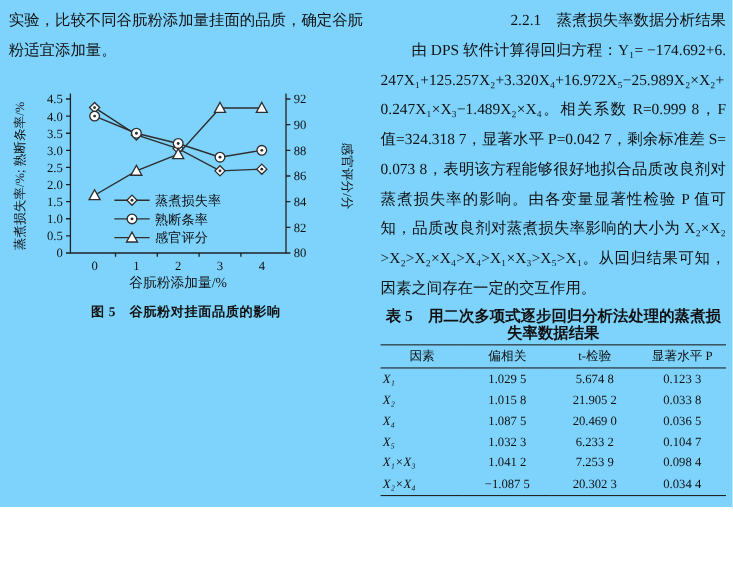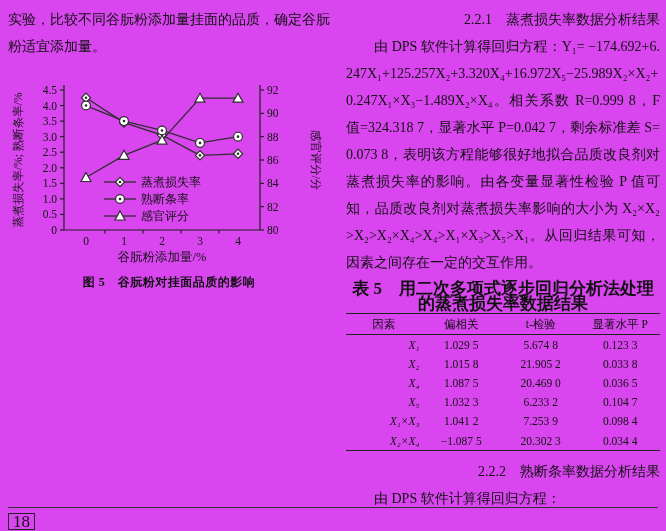--- a/index.html
+++ b/index.html
@@ -1,32 +1,32 @@
 <!DOCTYPE html>
 <html><head>
 <meta charset="utf-8">
 <style>
   html,body{margin:0;padding:0;background:#fff;}
-  .page{position:relative;width:666px;height:531px;background:#d946ef;color:#111;
+  .page{position:relative;width:666px;height:461px;background:#7dd3fc;color:#111;
         font-family:"Liberation Serif","DejaVu Serif",serif;overflow:hidden;text-decoration:underline;}
   .col{position:absolute;top:6px;}
   .col-left{left:8px;width:322px;}
   .col-right{left:346px;width:314px;}
   .para{font-size:14px;line-height:27px;text-align:justify;margin:0;}
   .indent{text-indent:2em;}
   .eqwrap{word-break:break-all;overflow-wrap:anywhere;}
   .heading{font-size:14px;line-height:27px;margin:0;font-weight:normal;text-align:right;}
   .figure{margin-top:20px;text-align:center;}
   .figcaption{font-size:12px;font-weight:bold;margin-top:2px;letter-spacing:.5px;}
-  .tabletitle{font-size:17px;font-weight:bold;text-align:center;margin:5px 0 2px 0;line-height:15px;}
+  .tabletitle{font-size:14px;font-weight:bold;text-align:center;margin:5px 0 2px 0;line-height:15px;}
   table.datatable{width:100%;border-collapse:collapse;font-size:11.5px;
         border-top:1.5px solid #222;border-bottom:1.5px solid #222;}
   table.datatable th{border-bottom:1px solid #222;font-weight:normal;padding:3px 2px;line-height:14px;}
   table.datatable td{padding:2.6px 2px;line-height:14px;}
-  td.factor{text-align:right;font-style:italic;width:24%;}
+  td.factor{text-align:left;font-style:italic;width:24%;}
   td.num{text-align:center;padding-right:20px;width:25.3%;}
   th.hp{font-style:normal;}
   .sec2{margin-top:7px;}
   .footer-rule{position:absolute;left:8px;right:8px;top:507px;border-top:1.2px solid #333;}
   .pagenum{position:absolute;left:8px;top:513px;border:1px solid #222;padding:0 4px;
         font-size:17px;line-height:15px;}
   svg text{font-family:"Liberation Serif","DejaVu Serif",serif;}
 </style>
 </head>
 <body>

